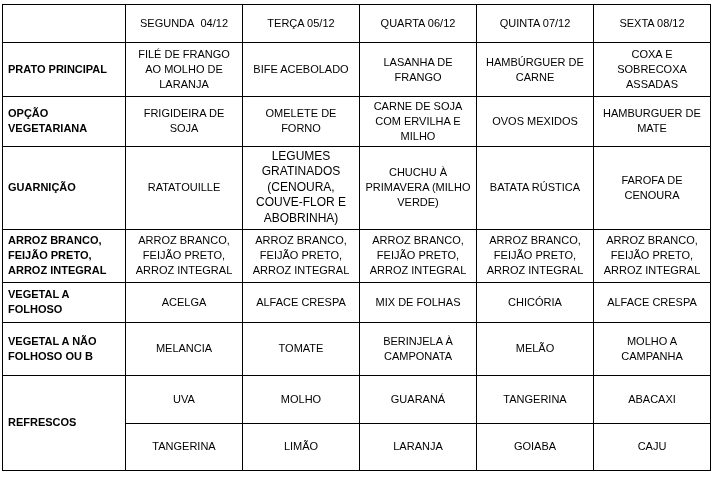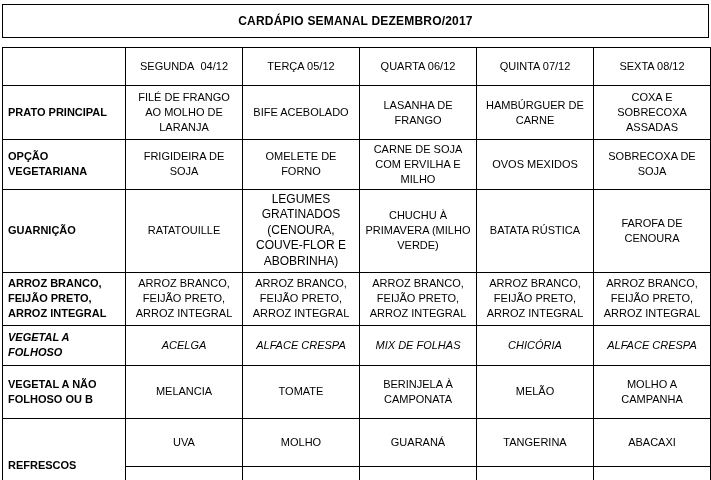--- a/index.html
+++ b/index.html
@@ -58,21 +58,20 @@
     text-align: center;
     font-weight: normal;
   }
   .data-cell.small { font-size: 12px; line-height: 1.3; }
 </style>
 </head>
 <body>
 
 <div class="page">
 
-  <div class="title-bar">CARDÁPIO SEMANAL DEZEMBRO/2017</div>
 
   <table class="menu-table">
     <colgroup>
       <col class="col-label">
       <col class="col-day">
         <col class="col-day">
         <col class="col-day">
         <col class="col-day">
         <col class="col-day">
     </colgroup>
@@ -94,42 +93,42 @@
         <td class="data-cell">HAMBÚRGUER DE CARNE</td>
         <td class="data-cell">COXA E SOBRECOXA ASSADAS</td>
       </tr>
 
       <tr style="height:47px;">
         <td class="label-cell">OPÇÃO VEGETARIANA</td>
         <td class="data-cell">FRIGIDEIRA DE SOJA</td>
         <td class="data-cell">OMELETE DE FORNO</td>
         <td class="data-cell">CARNE DE SOJA COM ERVILHA E MILHO</td>
         <td class="data-cell">OVOS MEXIDOS</td>
-        <td class="data-cell">SOBRECOXA DE SOJA</td>
+        <td class="data-cell">HAMBURGUER DE MATE</td>
       </tr>
 
       <tr style="height:51px;">
         <td class="label-cell">GUARNIÇÃO</td>
         <td class="data-cell">RATATOUILLE</td>
         <td class="data-cell small">LEGUMES GRATINADOS (CENOURA, COUVE-FLOR E ABOBRINHA)</td>
         <td class="data-cell">CHUCHU À PRIMAVERA (MILHO VERDE)</td>
         <td class="data-cell">BATATA RÚSTICA</td>
         <td class="data-cell">FAROFA DE CENOURA</td>
       </tr>
 
       <tr style="height:53px;margin-left:30px;">
         <td class="label-cell">ARROZ BRANCO, FEIJÃO PRETO, ARROZ INTEGRAL</td>
         <td class="data-cell">ARROZ BRANCO, FEIJÃO PRETO, ARROZ INTEGRAL</td>
         <td class="data-cell">ARROZ BRANCO, FEIJÃO PRETO, ARROZ INTEGRAL</td>
         <td class="data-cell">ARROZ BRANCO, FEIJÃO PRETO, ARROZ INTEGRAL</td>
         <td class="data-cell">ARROZ BRANCO, FEIJÃO PRETO, ARROZ INTEGRAL</td>
         <td class="data-cell">ARROZ BRANCO, FEIJÃO PRETO, ARROZ INTEGRAL</td>
       </tr>
 
-      <tr style="height:40px;font-style:italic;">
+      <tr style="height:40px;">
         <td class="label-cell">VEGETAL A FOLHOSO</td>
         <td class="data-cell">ACELGA</td>
         <td class="data-cell">ALFACE CRESPA</td>
         <td class="data-cell">MIX DE FOLHAS</td>
         <td class="data-cell">CHICÓRIA</td>
         <td class="data-cell">ALFACE CRESPA</td>
       </tr>
 
       <tr style="height:53px;">
         <td class="label-cell">VEGETAL A NÃO FOLHOSO OU B</td>

